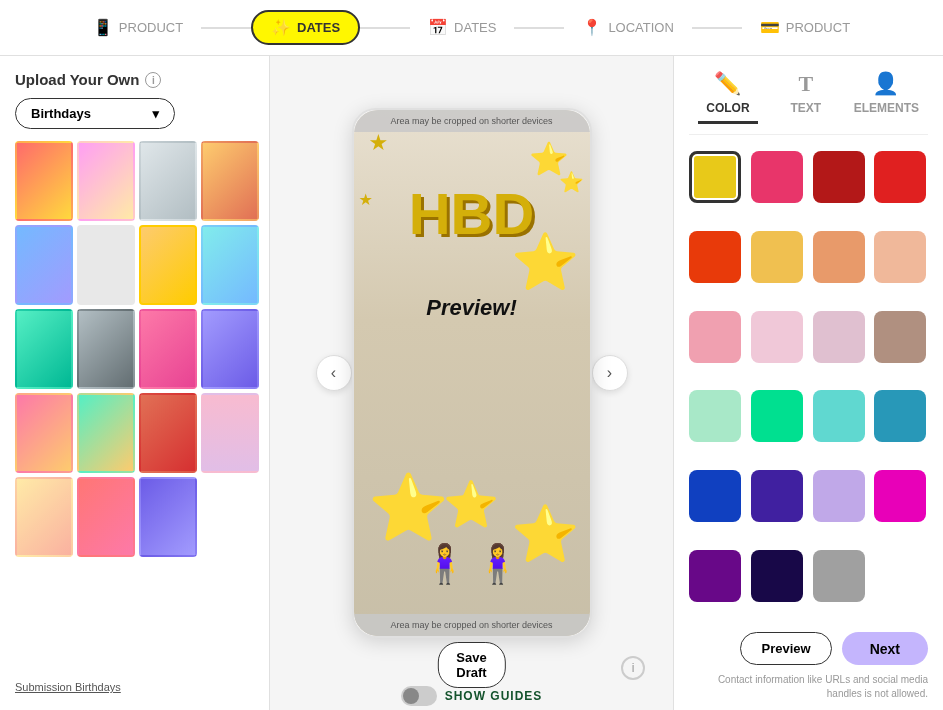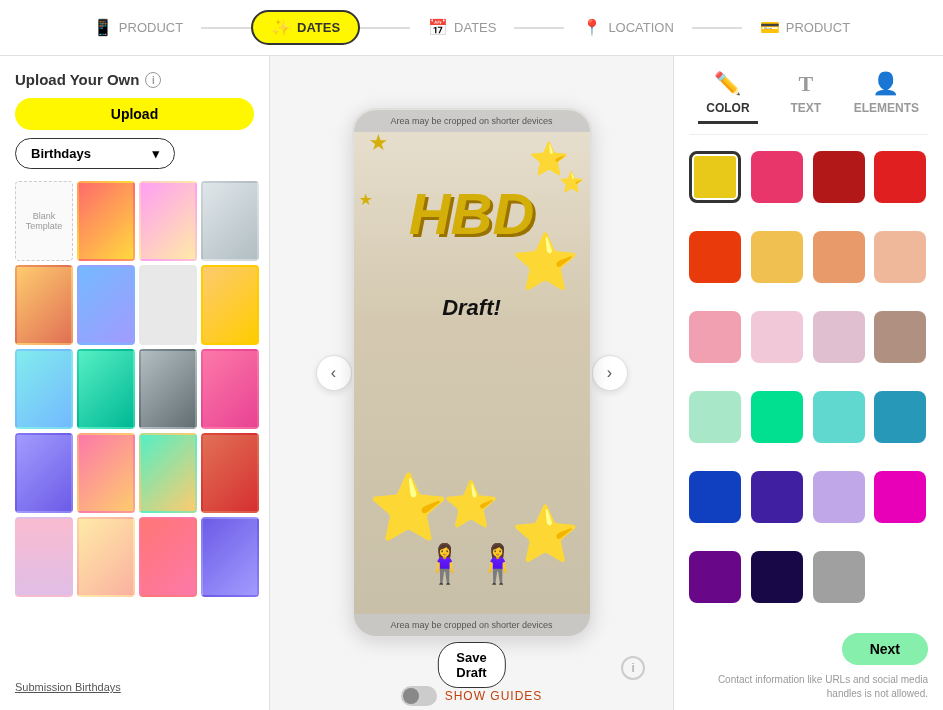--- a/index.html
+++ b/index.html
@@ -90,21 +90,21 @@
       border: 1px solid #ddd; display: flex; align-items: center; justify-content: center;
       cursor: pointer; font-size: 16px; color: #555; flex-shrink: 0;
       box-shadow: 0 2px 6px rgba(0,0,0,0.1);
     }
     .phone-mockup {
       width: 240px; height: 530px; background: #f8f8f8;
       border-radius: 24px; overflow: hidden; position: relative;
       box-shadow: 0 4px 20px rgba(0,0,0,0.15);
       border: 2px solid #e0e0e0;
     }
-    .phone-inner { width: 100%; height: 100%; position: relative; overflow: hidden; }
+    .phone-inner { width: 100%; height: 100%; position: relative; overflow: hidden; border-radius: 24px; }
     .crop-warning {
       position: absolute; top: 0; left: 0; right: 0;
       background: rgba(200,200,200,0.85); text-align: center;
       font-size: 9px; color: #555; padding: 6px 4px; z-index: 10;
     }
     .crop-warning-bottom {
       position: absolute; bottom: 0; left: 0; right: 0;
       background: rgba(200,200,200,0.85); text-align: center;
       font-size: 9px; color: #555; padding: 6px 4px; z-index: 10;
     }
@@ -156,21 +156,21 @@
       margin-top: auto; padding-top: 10px;
     }
     .action-buttons {
       display: flex; justify-content: flex-end; gap: 10px; margin-bottom: 8px;
     }
     .preview-btn {
       background: #fff; border: 1.5px solid #333; border-radius: 20px;
       padding: 8px 20px; font-size: 13px; font-weight: 600; cursor: pointer;
     }
     .next-btn {
-      background: #86efac; border: none; border-radius: 20px;
+      background: #c4b5fd; border: none; border-radius: 20px;
       padding: 8px 28px; font-size: 14px; font-weight: 700; cursor: pointer;
     }
     .disclaimer {
       font-size: 10px; color: #999; text-align: right; line-height: 1.4;
     }
     .save-draft-btn {
       background: #fff; border: 1.5px solid #333; border-radius: 20px;
       padding: 7px 18px; font-size: 13px; font-weight: 600; cursor: pointer;
       position: absolute; bottom: 12px; left: 50%; transform: translateX(-50%);
     }
@@ -212,29 +212,27 @@
 </div>
 
 <div class="main-layout">
 
   <div class="left-panel">
     <div class="upload-section">
       <div class="upload-title">
         <span>Upload Your Own</span>
         <span class="info-icon">i</span>
       </div>
-      <button class="upload-btn">Upload</button>
       <div class="category-dropdown">
         <span>Birthdays</span>
         <span>▾</span>
       </div>
     </div>
 
     <div class="template-grid">
-      <div class="template-item blank" style="font-size:9px; color:#999; text-align:center; padding:4px;">Blank<br>Template</div>
       <div class="template-item t1"></div>
       <div class="template-item t2"></div>
       <div class="template-item t3"></div>
       <div class="template-item t4"></div>
       <div class="template-item t5"></div>
       <div class="template-item t7"></div>
       <div class="template-item t9 selected"></div>
       <div class="template-item t10"></div>
       <div class="template-item t6"></div>
       <div class="template-item t11"></div>
@@ -258,23 +256,23 @@
         <div class="phone-inner">
           <div class="crop-warning">Area may be cropped on shorter devices</div>
 
           <div class="hbd-content">
 
             <span style="position:absolute; top:30px; right:20px; font-size:32px; color:#d4af0a;">⭐</span>
             <span style="position:absolute; top:60px; right:5px; font-size:20px; color:#d4af0a;">⭐</span>
             <span style="position:absolute; top:20px; left:15px; font-size:22px; color:#d4af0a;">★</span>
             <span style="position:absolute; top:80px; left:5px; font-size:16px; color:#d4af0a;">★</span>
 
-            <div style="position:absolute; top:70px; left:50%; transform:translateX(-50%); font-size:58px; font-weight:900; color:#d4af0a; font-style:italic; text-shadow: 3px 3px 0 #9a7200; white-space:nowrap; z-index:5;">HBD</div>
-
-            <div style="position:absolute; top:185px; left:50%; transform:translateX(-50%); font-size:22px; color:#111; font-style:italic; font-weight:700; white-space:nowrap; z-index:5;">Draft!</div>
+            <div style="position:absolute; top:70px; left:50%; transform:translateX(-50%); font-size:58px; font-weight:900; color:#d4af0a; text-shadow: 3px 3px 0 #9a7200; white-space:nowrap; z-index:5;">HBD</div>
+
+            <div style="position:absolute; top:185px; left:50%; transform:translateX(-50%); font-size:22px; color:#111; font-style:italic; font-weight:700; white-space:nowrap; z-index:5;">Preview!</div>
 
             <span style="position:absolute; top:120px; right:10px; font-size:55px; color:#d4af0a; z-index:2;">⭐</span>
 
             <span style="position:absolute; bottom:90px; left:15px; font-size:65px; color:#d4af0a; z-index:2;">⭐</span>
             <span style="position:absolute; bottom:70px; right:10px; font-size:55px; color:#d4af0a; z-index:2;">⭐</span>
             <span style="position:absolute; bottom:105px; left:50%; transform:translateX(-50%); font-size:45px; color:#d4af0a; z-index:2;">⭐</span>
 
             <div style="position:absolute; bottom:50px; left:50%; transform:translateX(-50%); display:flex; gap:6px; z-index:6;">
               <span style="font-size:38px;">🧍‍♀️</span>
               <span style="font-size:38px;">🧍‍♀️</span>
@@ -289,21 +287,21 @@
         <div class="info-circle">i</div>
       </div>
 
       <div class="nav-arrow">›</div>
     </div>
 
     <div class="center-bottom">
       <div class="toggle-switch">
         <div class="toggle-knob"></div>
       </div>
-      <span style="font-size:12px; font-weight:400; color:#c2410c; letter-spacing:1px;">SHOW GUIDES</span>
+      <span style="font-size:12px; font-weight:700; color:#14532d; letter-spacing:1px;">SHOW GUIDES</span>
     </div>
   </div>
 
   <div class="right-panel">
 
     <div class="panel-tabs">
       <div class="panel-tab active">
         <span class="tab-icon" style="font-size:22px;">✏️</span>
         <span>COLOR</span>
       </div>
@@ -338,20 +336,21 @@
         <div class="color-swatch" style="background-color: rgb(64, 32, 160);"></div>
         <div class="color-swatch" style="background-color: rgb(192, 168, 232);"></div>
         <div class="color-swatch" style="background-color: rgb(232, 0, 184);"></div>
         <div class="color-swatch" style="background-color: rgb(104, 8, 136);"></div>
         <div class="color-swatch" style="background-color: rgb(24, 8, 72);"></div>
         <div class="color-swatch" style="background-color: rgb(160, 160, 160);"></div>
       </div>
 
     <div class="bottom-actions">
       <div class="action-buttons">
+        <button class="preview-btn">Preview</button>
         <button class="next-btn">Next</button>
       </div>
       <div class="disclaimer">Contact information like URLs and social media handles is not allowed.</div>
     </div>
   </div>
 </div>
 
 <div style="position:fixed; bottom:15px; left:15px; z-index:100;">
   <span style="font-size:11px; color:#555; text-decoration:underline; cursor:pointer;">Submission Birthdays</span>
 </div>

